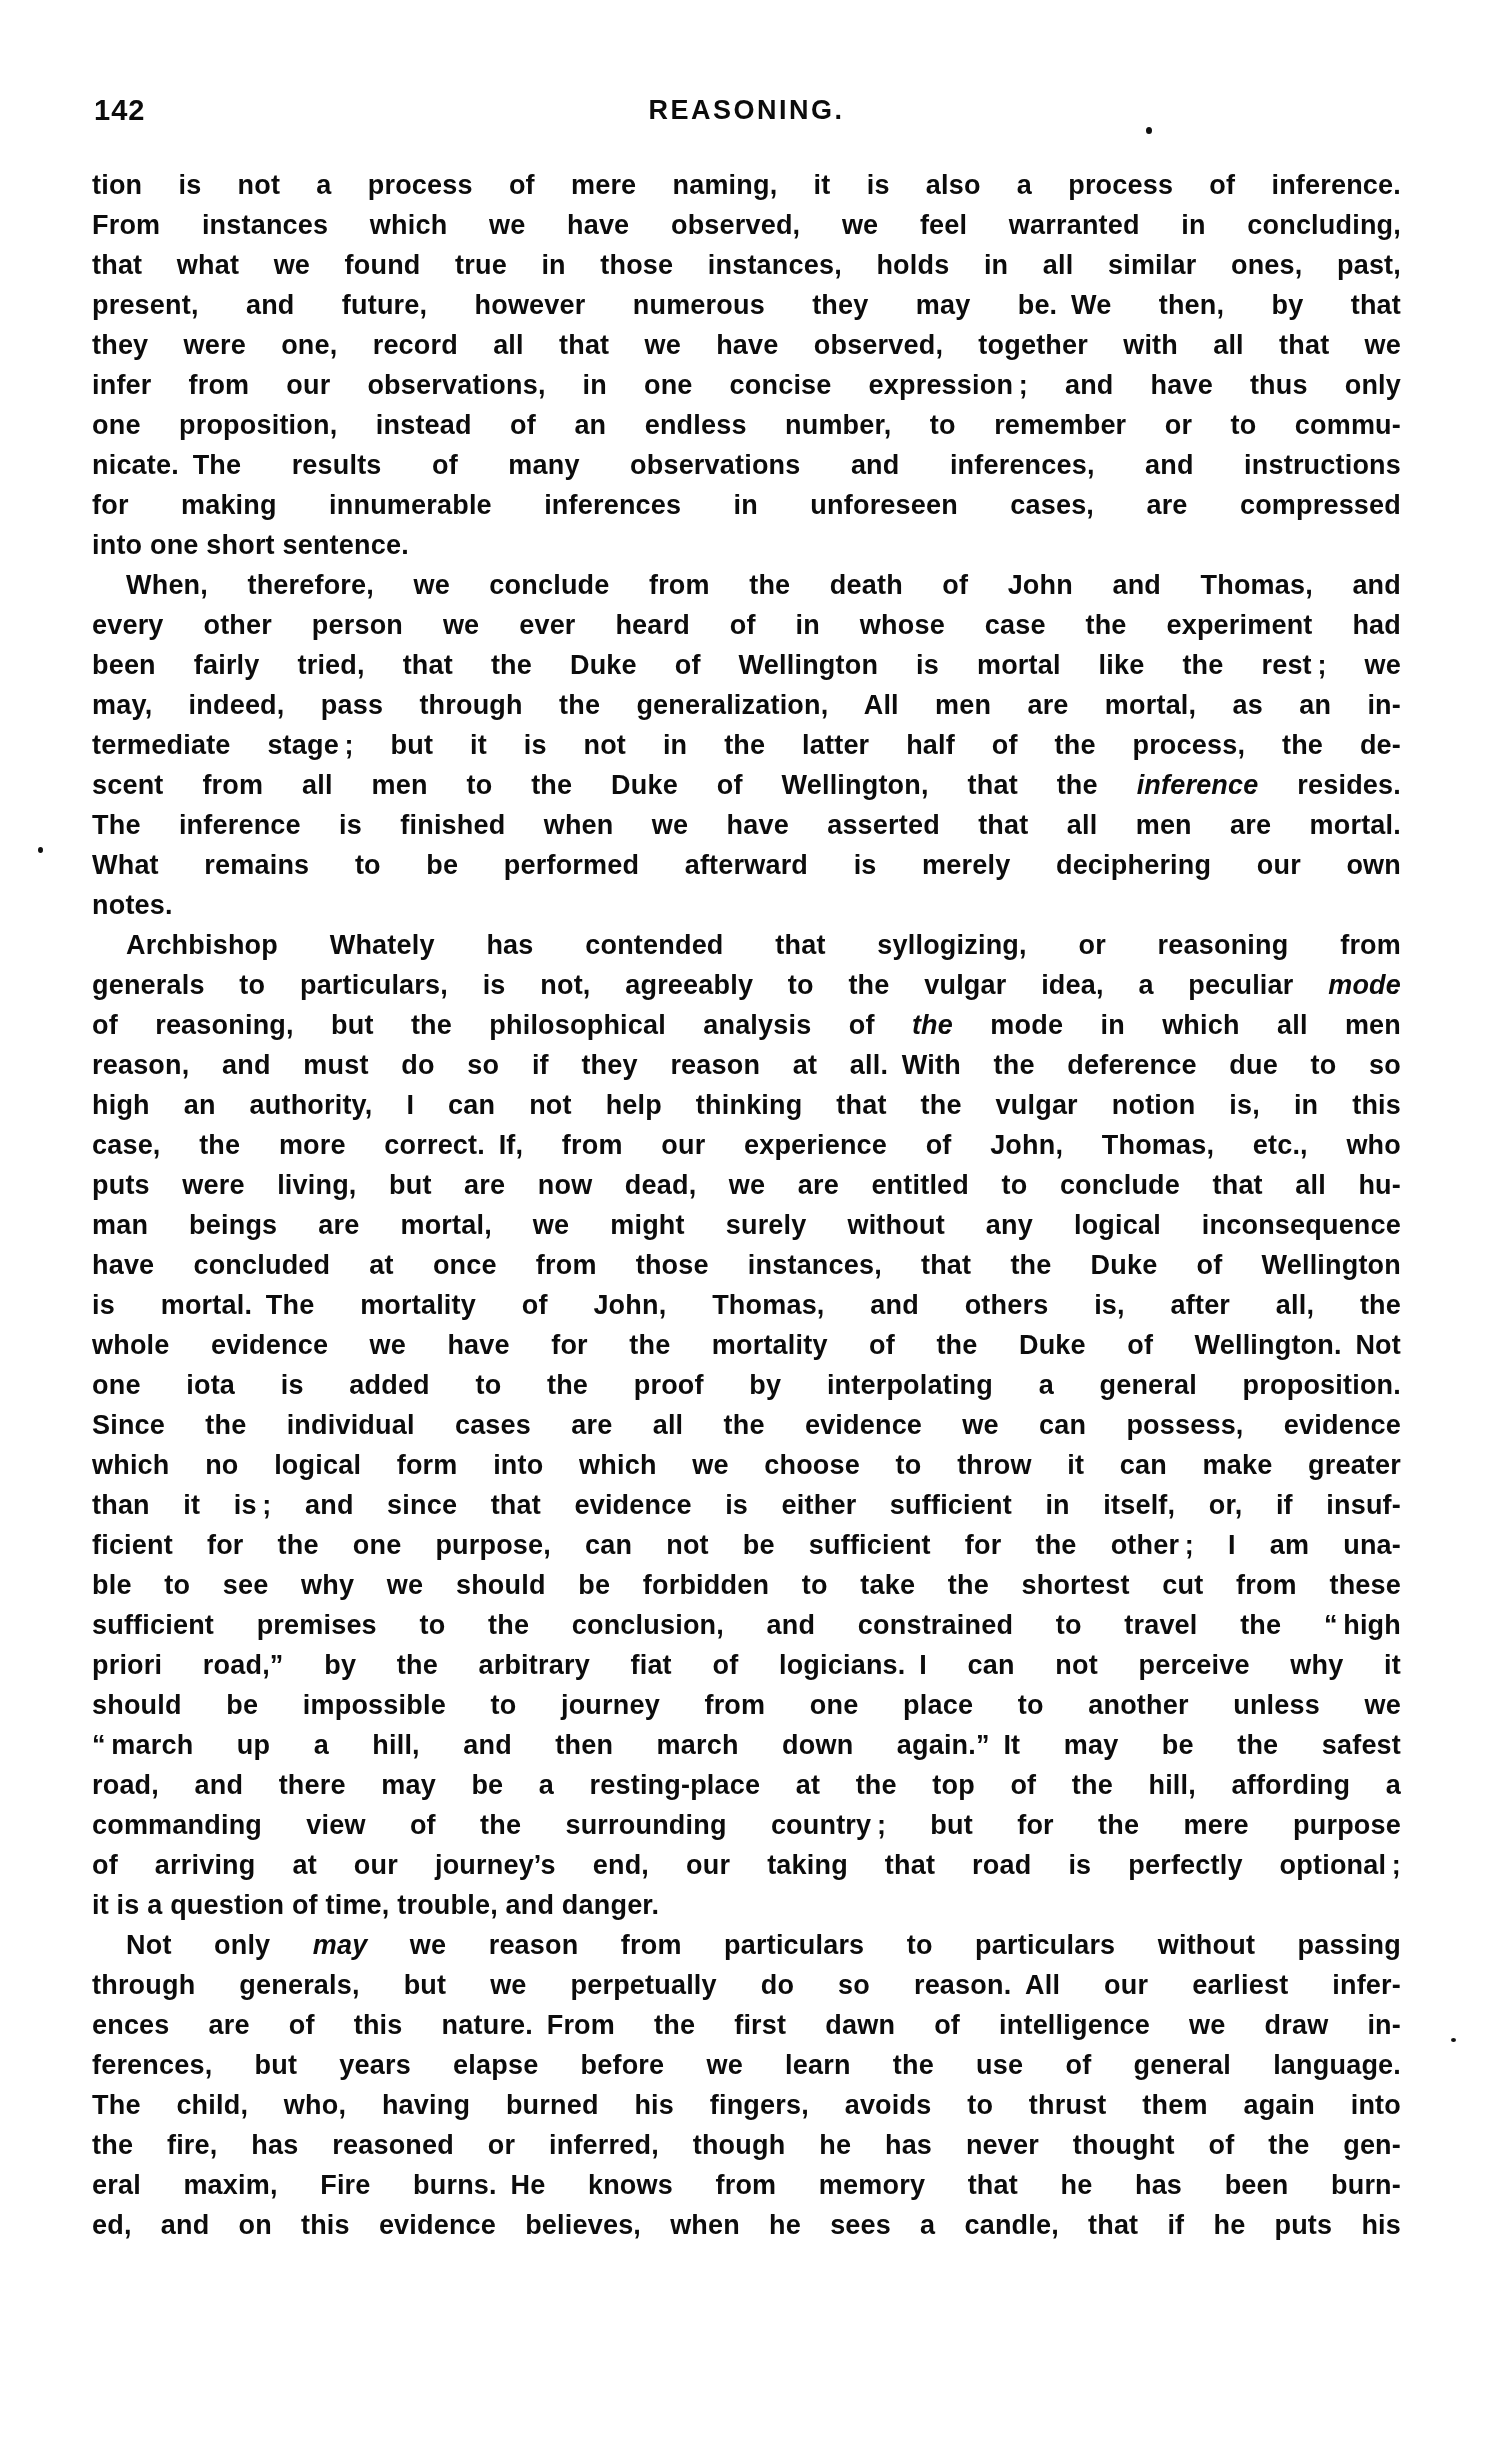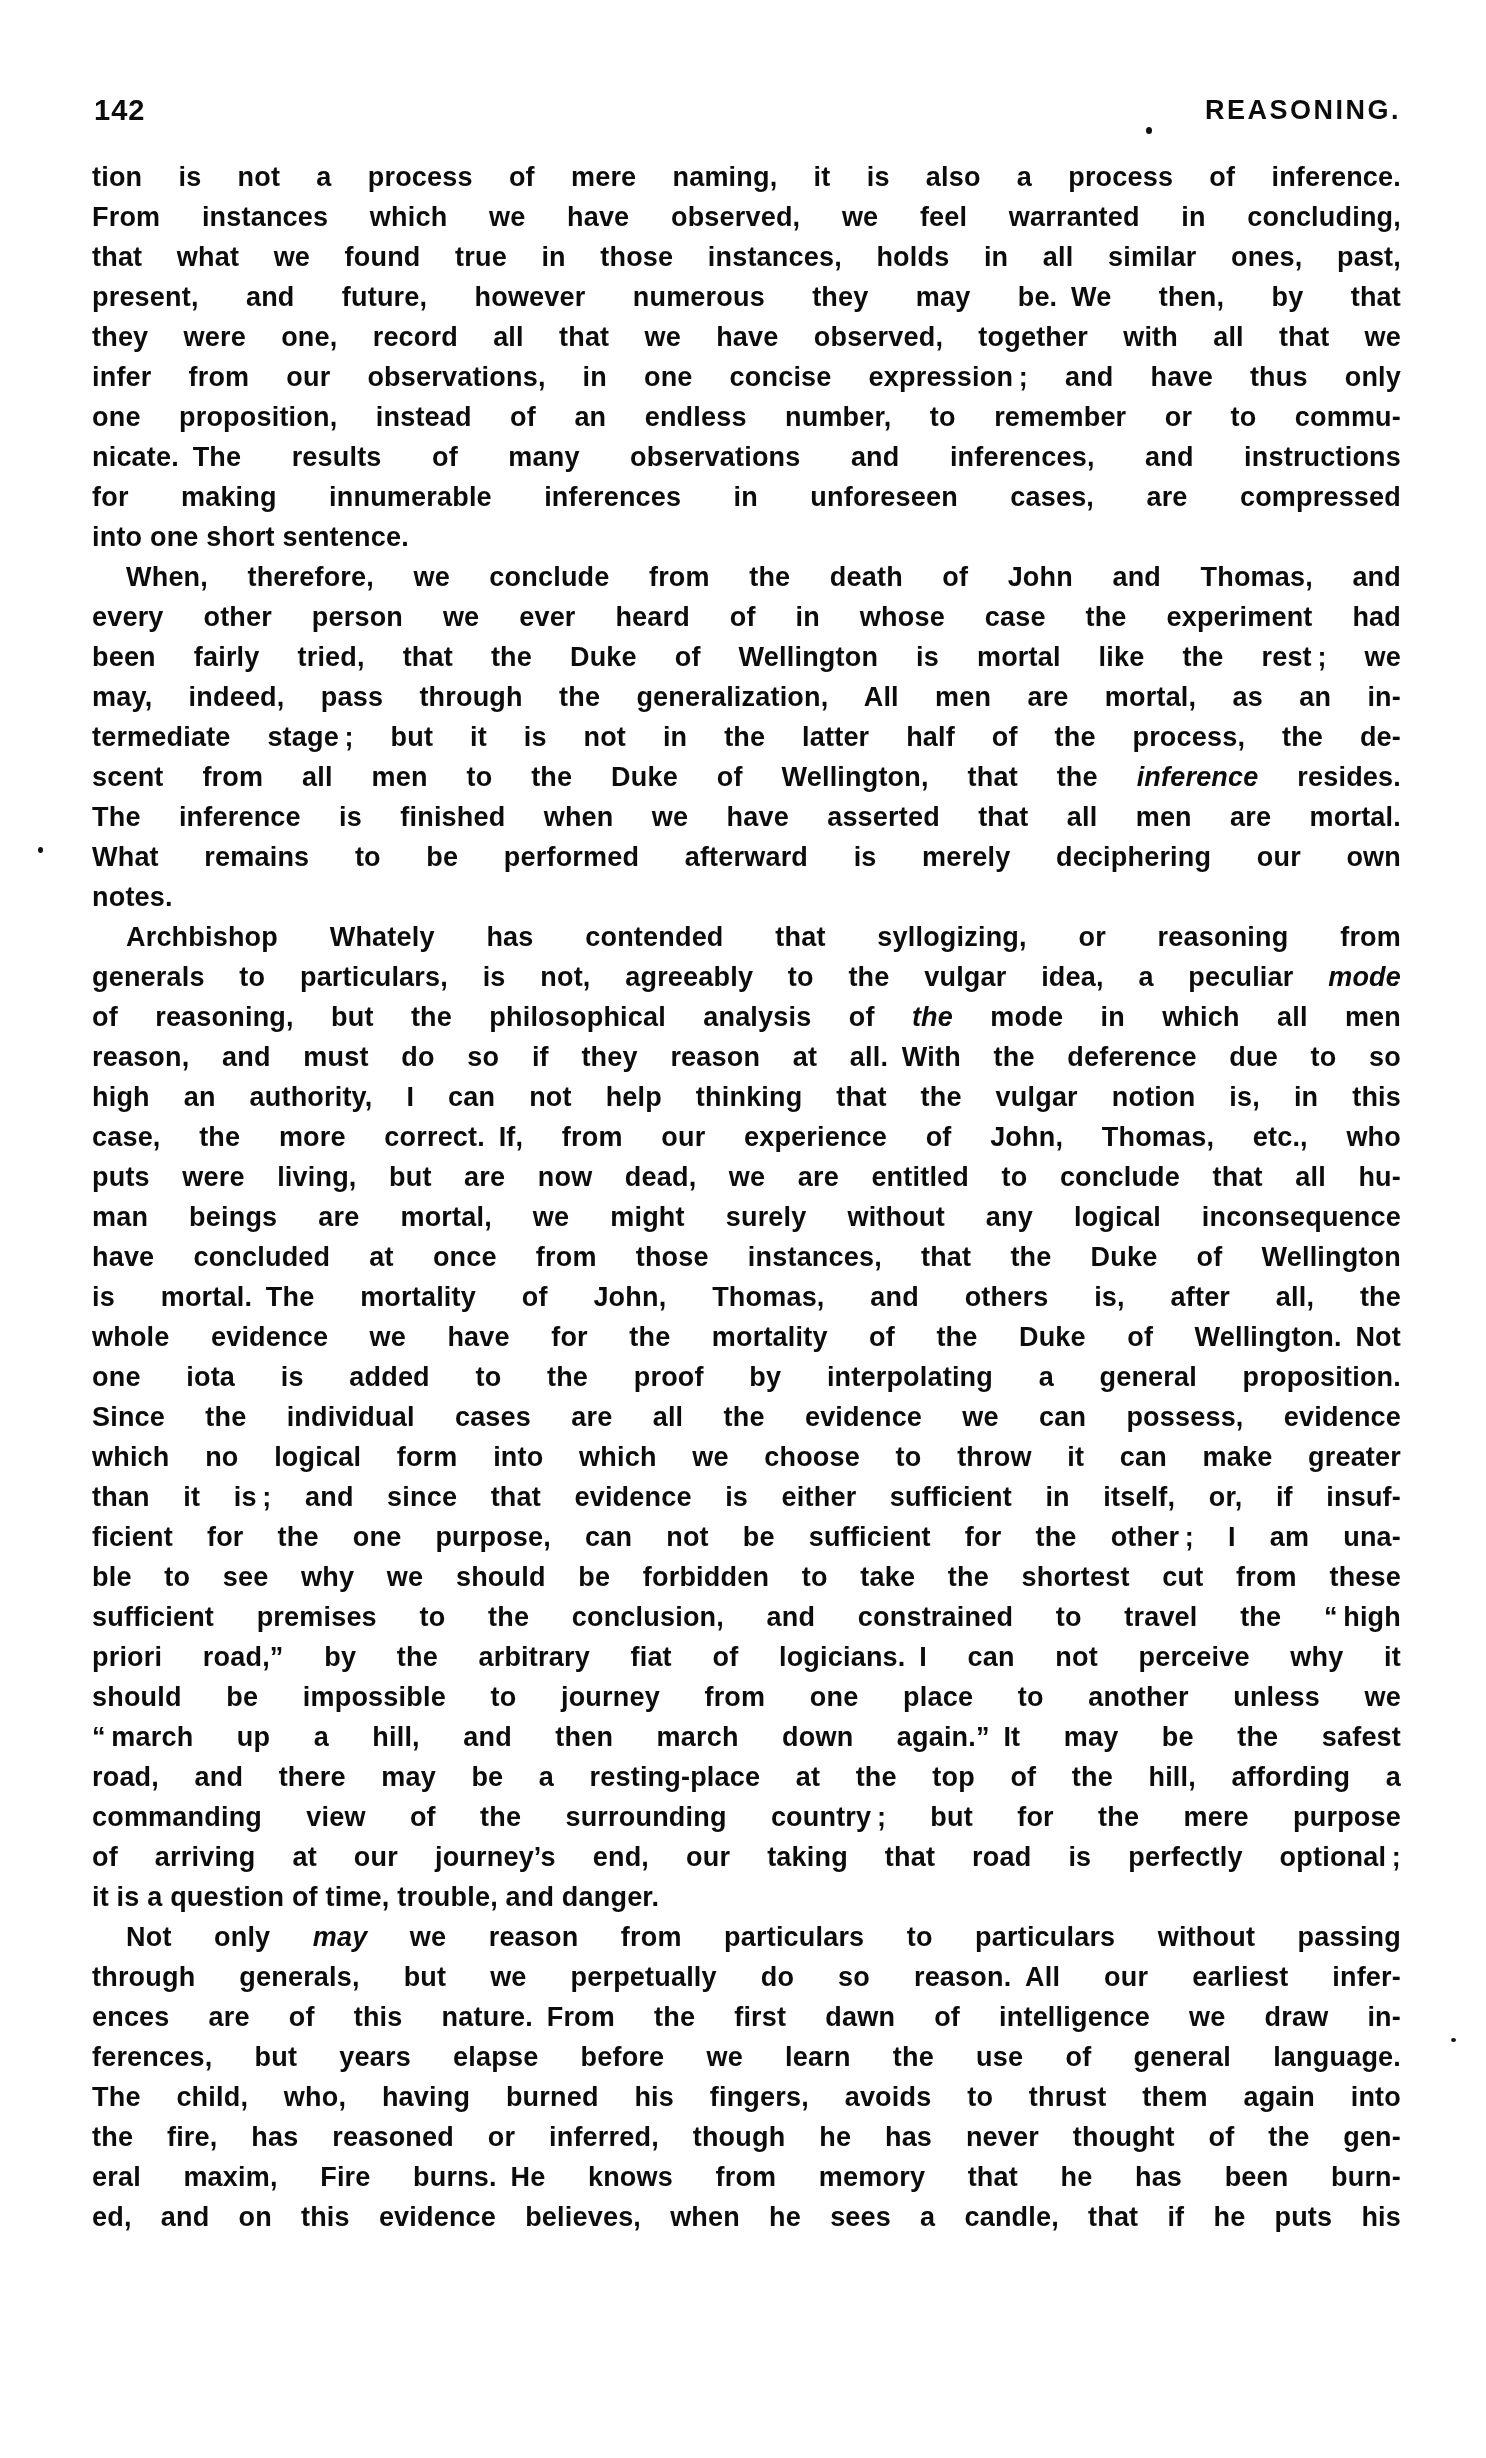--- a/index.html
+++ b/index.html
@@ -30,29 +30,29 @@
     top: 0;
     font-size: 29px;
     font-weight: 700;
     letter-spacing: 1px;
   }
   .running-head {
     position: absolute;
     left: 0;
     right: 0;
     top: 1px;
-    text-align: right;
+    text-align: center;
     font-size: 27px;
     font-weight: 700;
     letter-spacing: 2.5px;
   }
   
   .text-block {
     position: absolute;
-    top: 157px;
+    top: 165px;
     left: 92px;
     width: 1309px;
   }
   .para { margin: 0; padding: 0; }
   .line {
     font-size: 27px;
     font-weight: 700;
     line-height: 40px;
     height: 40px;
     letter-spacing: 0.2px;

